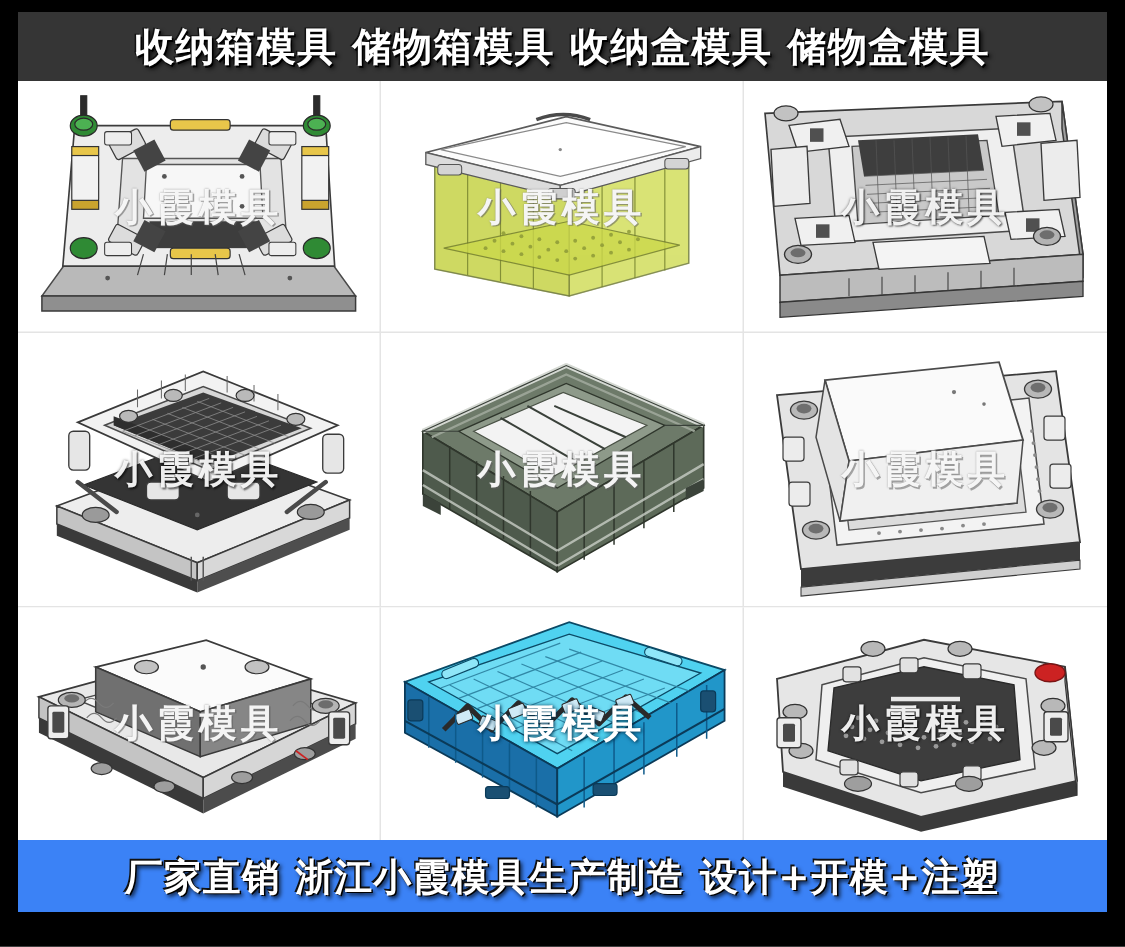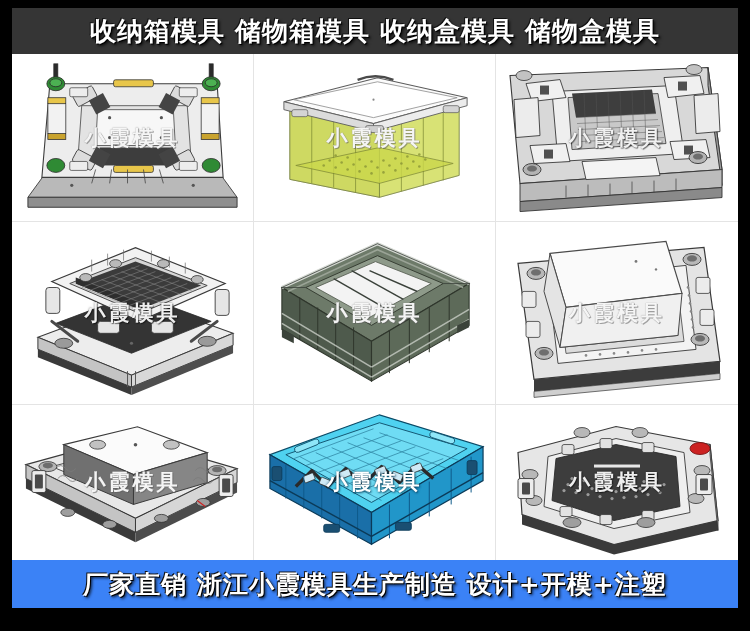--- a/index.html
+++ b/index.html
@@ -48,21 +48,21 @@
   }
   .cell:nth-child(3n){border-right:none;}
   .cell:nth-child(n+7){border-bottom:none;}
 
   .shot{position:relative;width:100%;height:100%;}
   .shot svg{width:100%;height:100%;display:block;}
 
   .wm{
     position:absolute;left:50%;top:50%;transform:translate(-50%,-50%);
     font-family:"DejaVu Serif","Liberation Serif",serif;
-    font-size:21px;font-weight:bold;letter-spacing:3px;white-space:nowrap;
+    font-size:25px;font-weight:bold;letter-spacing:3px;white-space:nowrap;
     color:rgba(255,255,255,.88);
     text-shadow:0 0 1px rgba(60,60,60,.9),1px 1px 1px rgba(40,40,40,.55);
     pointer-events:none;
   }
   .wm.dark{color:rgba(250,250,250,.95);
     text-shadow:0 0 2px rgba(0,0,0,.55),1px 1px 1px rgba(0,0,0,.45);}
   .wm.onlight{color:rgba(255,255,255,.92);
     text-shadow:0 0 1px rgba(120,120,120,.9),1px 1px 0 rgba(90,90,90,.5);}
   .wm.bright{color:#ffffff;
     text-shadow:0 0 3px rgba(0,60,90,.75),1px 1px 2px rgba(0,40,70,.6);}

